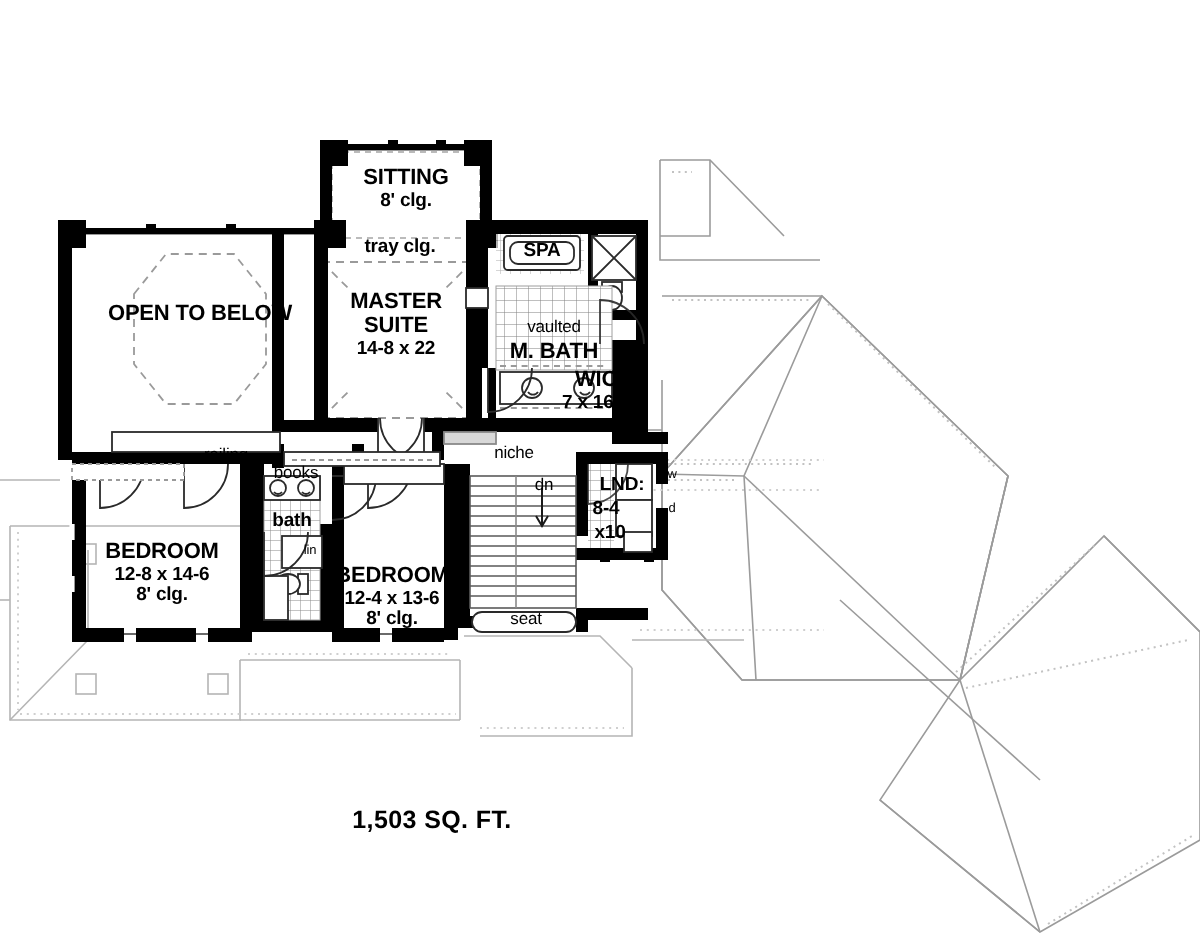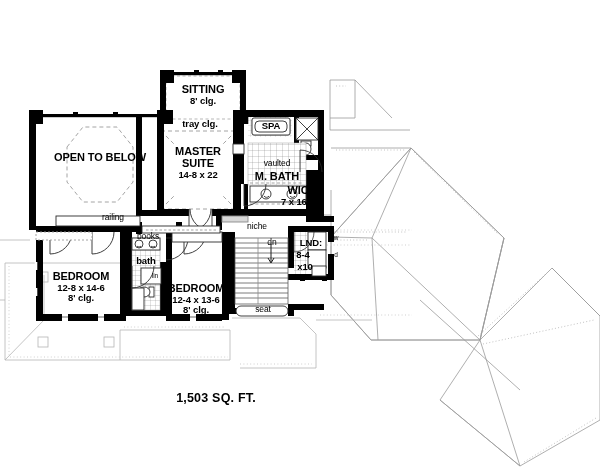--- a/index.html
+++ b/index.html
@@ -365,21 +365,21 @@
 
   <div class="lbl t-tiny b" style="left:238px;top:125px;">FP</div>
   <div class="lbl t-dim" style="left:271px;top:121px;">SPA</div>
 
   <div class="lbl t-room" style="left:277px;top:147px;margin-top:24px;">M. BATH</div>
   <div class="lbl t-small" style="left:277px;top:159px;">vaulted</div>
 
   <div class="lbl t-room" style="left:298px;top:185px;">WIC</div>
   <div class="lbl t-dim" style="left:298px;top:197px;">7 x 16-4</div>
 
-  <div class="lbl t-small" style="left:113px;top:213px;">railing</div>
+  <div class="lbl t-small" style="left:113px;top:223px;">railing</div>
   <div class="lbl t-small" style="left:148px;top:232px;">books</div>
   <div class="lbl t-small" style="left:257px;top:222px;">niche</div>
 
   <div class="lbl t-dim" style="left:146px;top:256px;">bath</div>
   <div class="lbl t-xtiny" style="left:155px;top:273px;">lin</div>
 
   <div class="lbl t-room" style="left:81px;top:271px;">BEDROOM</div>
   <div class="lbl t-dim" style="left:81px;top:283px;">12-8 x 14-6</div>
   <div class="lbl t-dim" style="left:81px;top:293px;">8' clg.</div>
 
@@ -390,15 +390,15 @@
   <div class="lbl t-small" style="left:272px;top:238px;">dn</div>
 
   <div class="lbl t-dim" style="left:311px;top:238px;">LND:</div>
   <div class="lbl t-dim" style="left:303px;top:250px;">8-4</div>
   <div class="lbl t-dim" style="left:305px;top:262px;">x10</div>
   <div class="lbl t-xtiny" style="left:336px;top:235px;">w</div>
   <div class="lbl t-xtiny" style="left:336px;top:252px;">d</div>
 
   <div class="lbl t-small" style="left:263px;top:305px;">seat</div>
 
-  <div class="lbl t-sub" style="left:216px;top:392px;">1,503 SQ. FT.</div>
+  <div class="lbl t-sub" style="left:216px;top:404px;">1,503 SQ. FT.</div>
 
 </div>
 
 </body></html>

